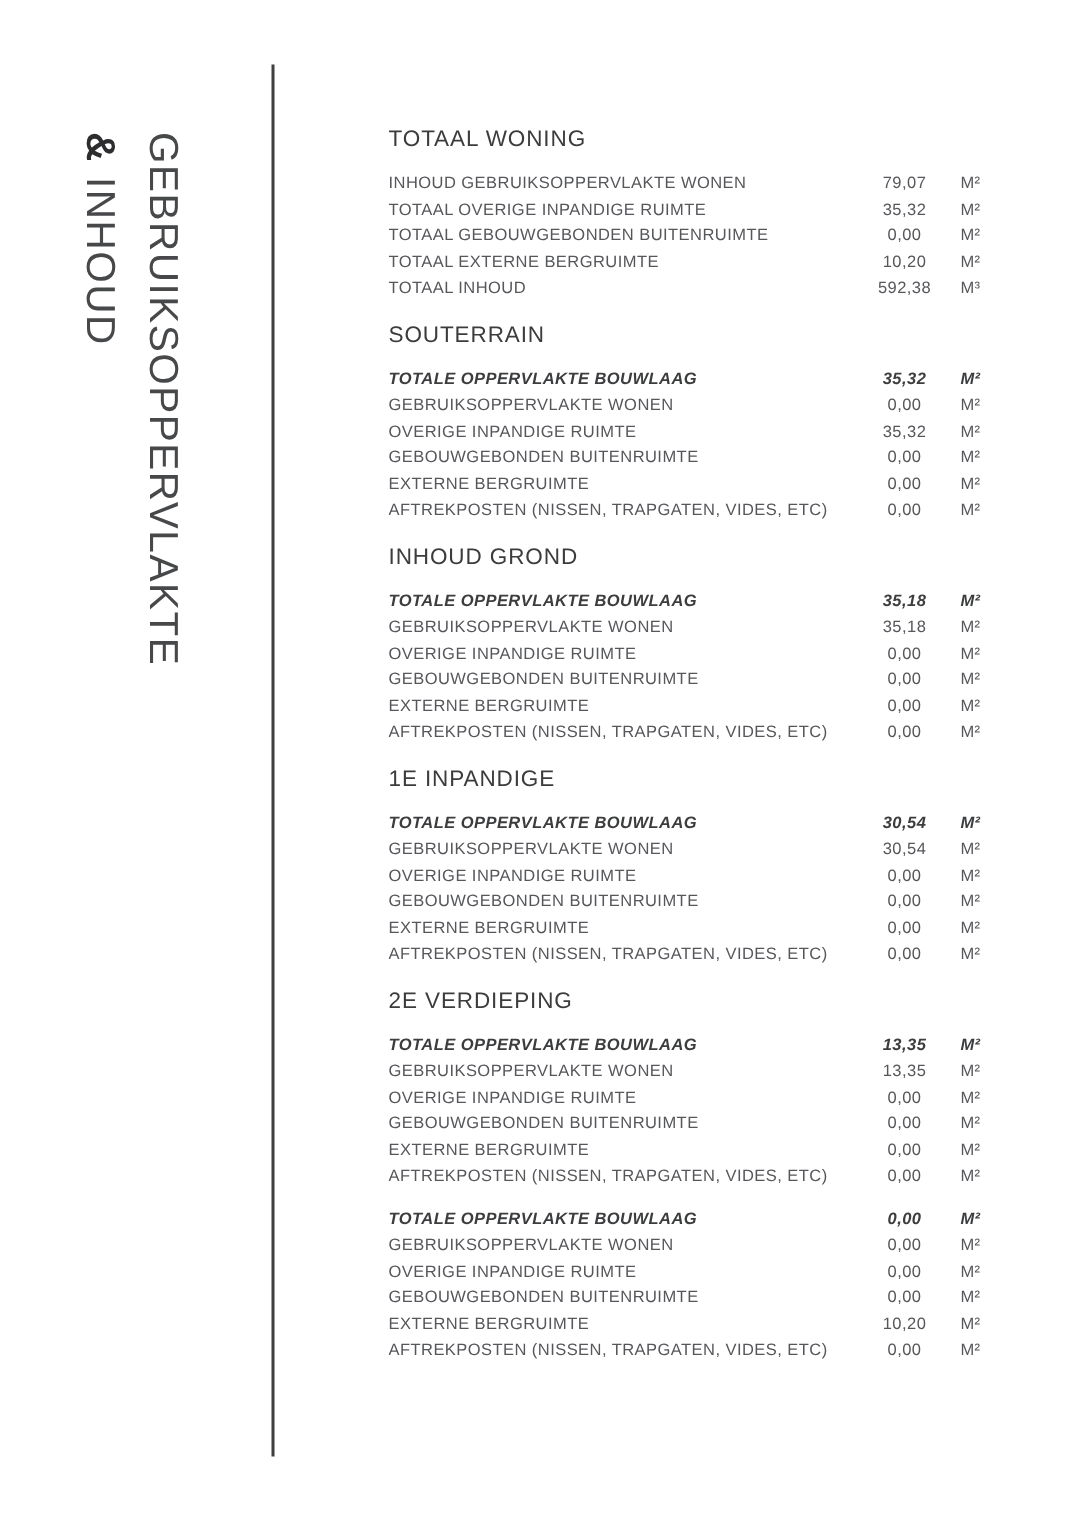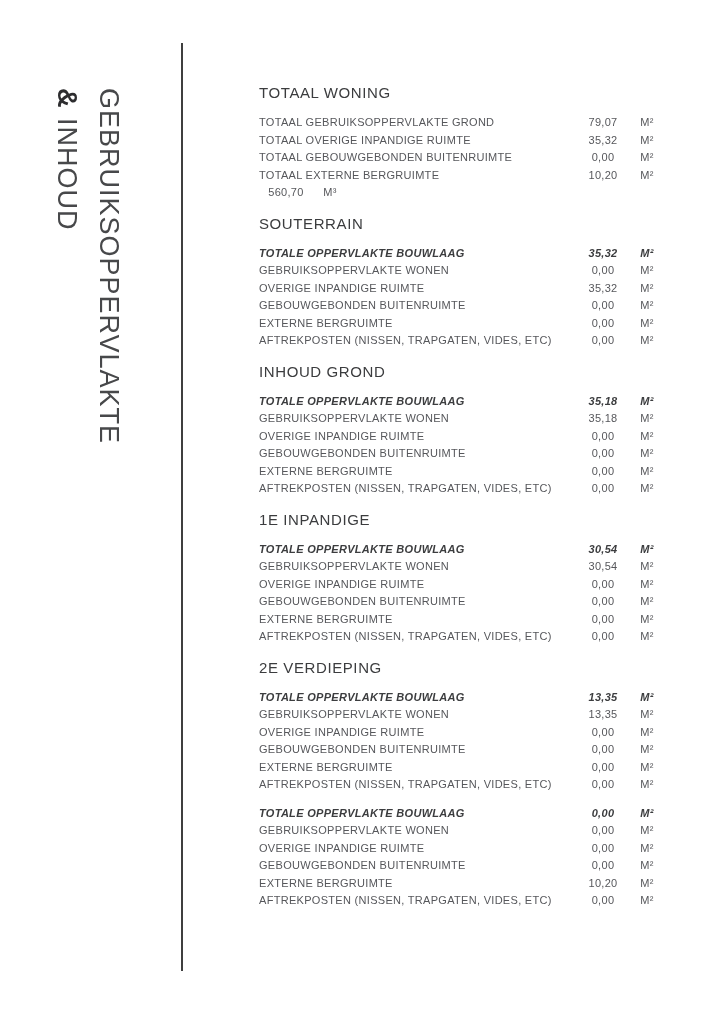--- a/index.html
+++ b/index.html
@@ -70,21 +70,21 @@
     <div><span class="amp">&amp;</span><span class="vt-line2-rest">INHOUD</span></div>
   </div>
 
   <div class="divider"></div>
 
   <main class="content">
   <section class="section">
     <h2 class="section-title">TOTAAL WONING</h2>
     <div>
   <div class="row">
-    <span class="label">TOTAAL GEBRUIKSOPPERVLAKTE GROND</span>
+    <span class="label">INHOUD GEBRUIKSOPPERVLAKTE WONEN</span>
     <span class="value">79,07</span>
     <span class="unit">M²</span>
   </div>
 
   <div class="row">
     <span class="label">TOTAAL OVERIGE INPANDIGE RUIMTE</span>
     <span class="value">35,32</span>
     <span class="unit">M²</span>
   </div>
 
@@ -94,21 +94,22 @@
     <span class="unit">M²</span>
   </div>
 
   <div class="row">
     <span class="label">TOTAAL EXTERNE BERGRUIMTE</span>
     <span class="value">10,20</span>
     <span class="unit">M²</span>
   </div>
 
   <div class="row">
-    <span class="value">560,70</span>
+    <span class="label">TOTAAL INHOUD</span>
+    <span class="value">592,38</span>
     <span class="unit">M³</span>
   </div>
 </div>
   </section>
 
   <section class="section">
     <h2 class="section-title">SOUTERRAIN</h2>
     <div>
   <div class="row bold">
     <span class="label">TOTALE OPPERVLAKTE BOUWLAAG</span>

